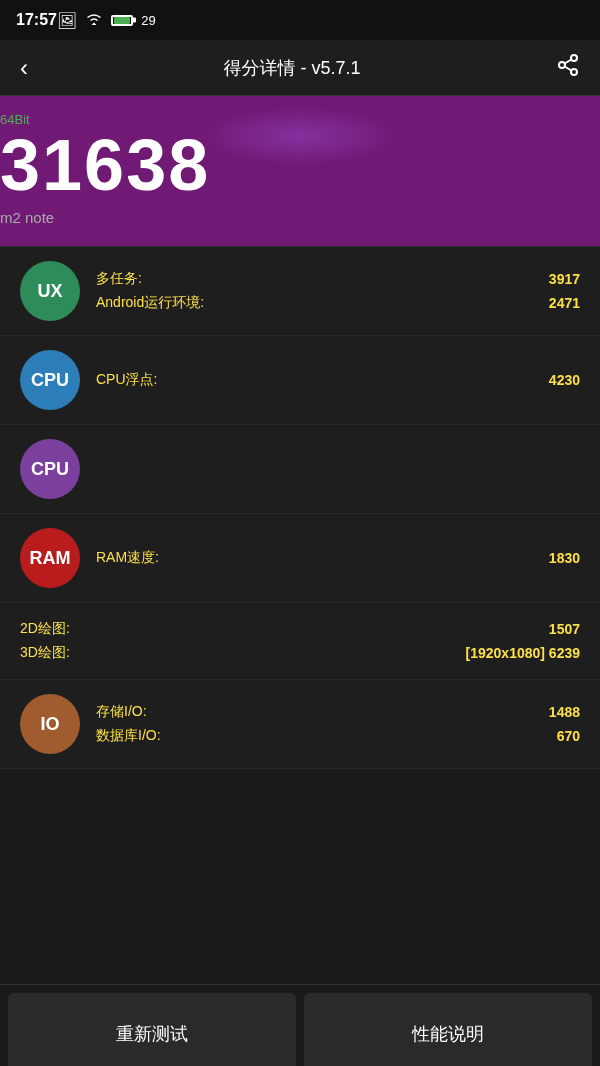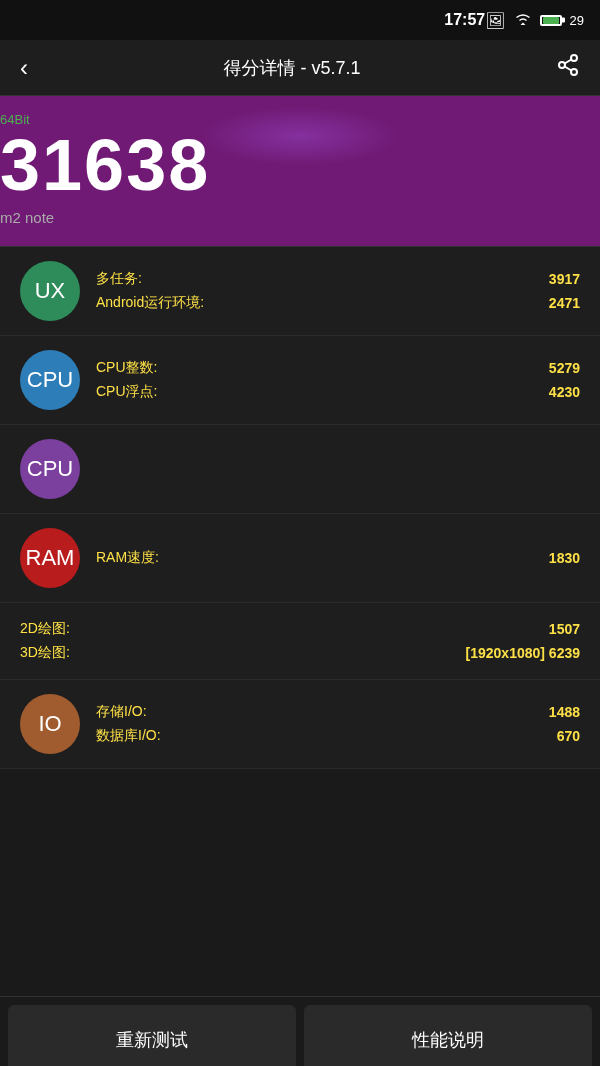--- a/index.html
+++ b/index.html
@@ -11,21 +11,21 @@
       overflow: hidden;
       color: #fff;
     }
 
     
     .status-bar {
       background: #111;
       height: 40px;
       display: flex;
       align-items: center;
-      justify-content: flex-end;
+      justify-content: flex-start;
       padding: 0 16px;
       font-size: 15px;
       color: #fff;
     }
     .status-left { font-weight: bold; font-size: 16px; }
     .status-right {
       display: flex;
       align-items: center;
       gap: 8px;
       font-size: 13px;
@@ -135,22 +135,22 @@
       border-bottom: 1px solid #2a2a2a;
       gap: 16px;
     }
     .bench-icon {
       width: 60px;
       height: 60px;
       border-radius: 50%;
       display: flex;
       align-items: center;
       justify-content: center;
-      font-size: 22px;
-      font-weight: normal;
+      font-size: 18px;
+      font-weight: bold;
       color: #fff;
       flex-shrink: 0;
     }
     .icon-ux { background: #2e8b5a; }
     .icon-cpu1 { background: #2d7eb8; }
     .icon-cpu2 { background: #7b3f9e; }
     .icon-ram { background: #b91c1c; }
     .icon-gpu { background: #8b8b2e; }
     .icon-io { background: #a05c2e; }
 
@@ -172,21 +172,21 @@
       color: #fde047;
       font-weight: 700;
     }
 
     
     .bottom-buttons {
       position: absolute;
       bottom: 0;
       left: 0;
       right: 0;
-      height: 70px;
+      height: 82px;
       display: flex;
       gap: 0;
       background: #1a1a1a;
       border-top: 1px solid #333;
       justify-content: flex-end;
     }
     .bottom-btn {
       flex: 1;
       height: 100%;
       background: #2a2a2a;
@@ -261,24 +261,20 @@
         <div class="bench-item">
           <span class="bench-label">Android运行环境:</span>
           <span class="bench-value">2471</span>
         </div>
       </div>
     </div>
     <div class="bench-row">
       <div class="bench-icon icon-cpu1">CPU</div>
       <div class="bench-details">
         <div class="bench-item">
-          <span class="bench-label">CPU整数:</span>
-          <span class="bench-value">5279</span>
-        </div>
-        <div class="bench-item">
           <span class="bench-label">CPU浮点:</span>
           <span class="bench-value">4230</span>
         </div>
       </div>
     </div>
     <div class="bench-row">
       <div class="bench-icon icon-cpu2">CPU</div>
     </div>
     <div class="bench-row">
       <div class="bench-icon icon-ram">RAM</div>

